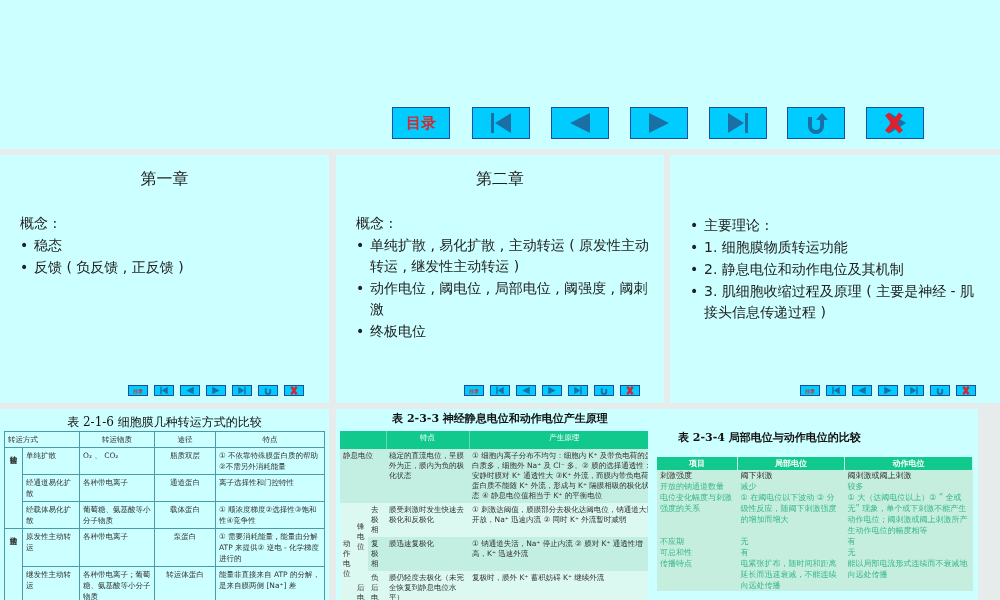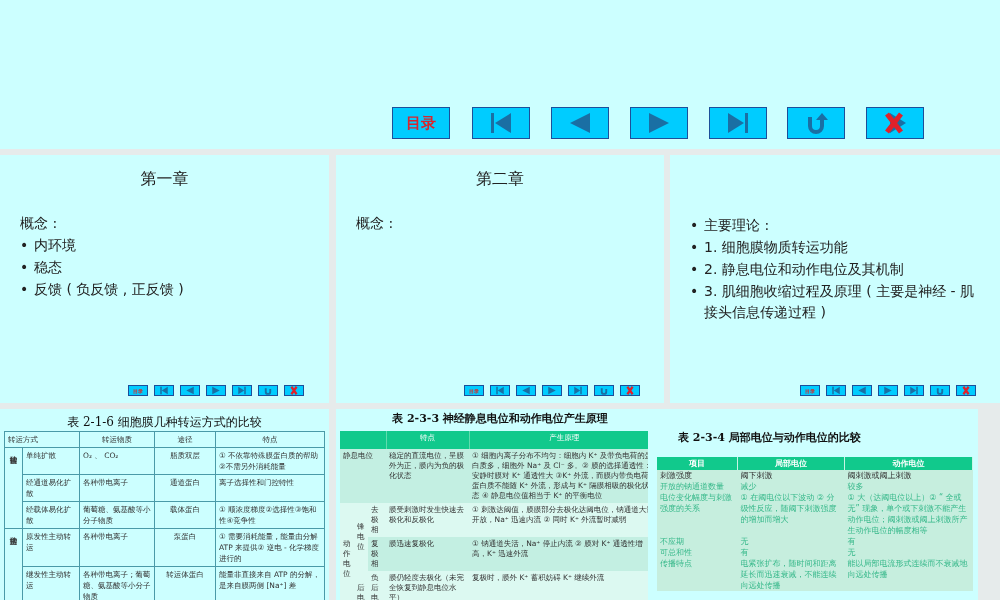--- a/index.html
+++ b/index.html
@@ -81,21 +81,20 @@
         </svg>
     </div>
   </div>
 </div>
 
 <div class="thumb t1">
   <div class="slide-title">第一章</div>
   <div class="slide-body">
     <div class="intro">概念 :</div>
     <ul>
-      <li>内环境</li>
       <li>稳态</li>
       <li>反馈 ( 负反馈 , 正反馈 )</li>
     </ul>
   </div>
   <div class="nav-small">
     <div class="sb" style="left:0">
         <span style="color:#c33;font-size:5px;font-weight:bold;">目录</span>
       </div>
     <div class="sb" style="left:26px">
         <svg width="12" height="9" viewBox="0 0 30 24">
@@ -129,20 +128,25 @@
           <path d="M8 2 L22 22 M22 2 L8 22" stroke="#e0202a" stroke-width="6"></path>
         </svg>
       </div>
   </div>
 </div>
 
 <div class="thumb t2">
   <div class="slide-title">第二章</div>
   <div class="slide-body">
     <div class="intro">概念 :</div>
+    <ul>
+      <li>单纯扩散 , 易化扩散 , 主动转运 ( 原发性主动转运 , 继发性主动转运 )</li>
+      <li>动作电位 , 阈电位 , 局部电位 , 阈强度 , 阈刺激</li>
+      <li>终板电位</li>
+    </ul>
   </div>
   <div class="nav-small">
     <div class="sb" style="left:0">
         <span style="color:#c33;font-size:5px;font-weight:bold;">目录</span>
       </div>
     <div class="sb" style="left:26px">
         <svg width="12" height="9" viewBox="0 0 30 24">
           <rect x="5" y="2" width="4" height="20" fill="#1a6fa4"></rect>
           <polygon points="25,2 9,12 25,22" fill="#1a6fa4"></polygon>
         </svg>

